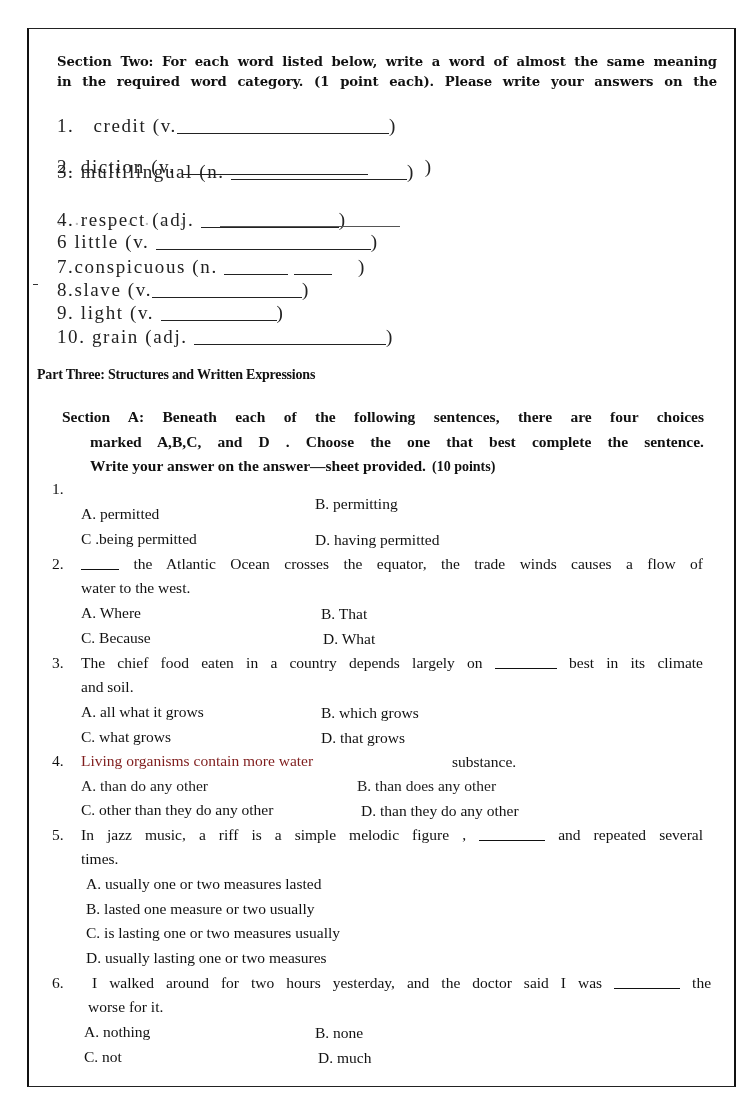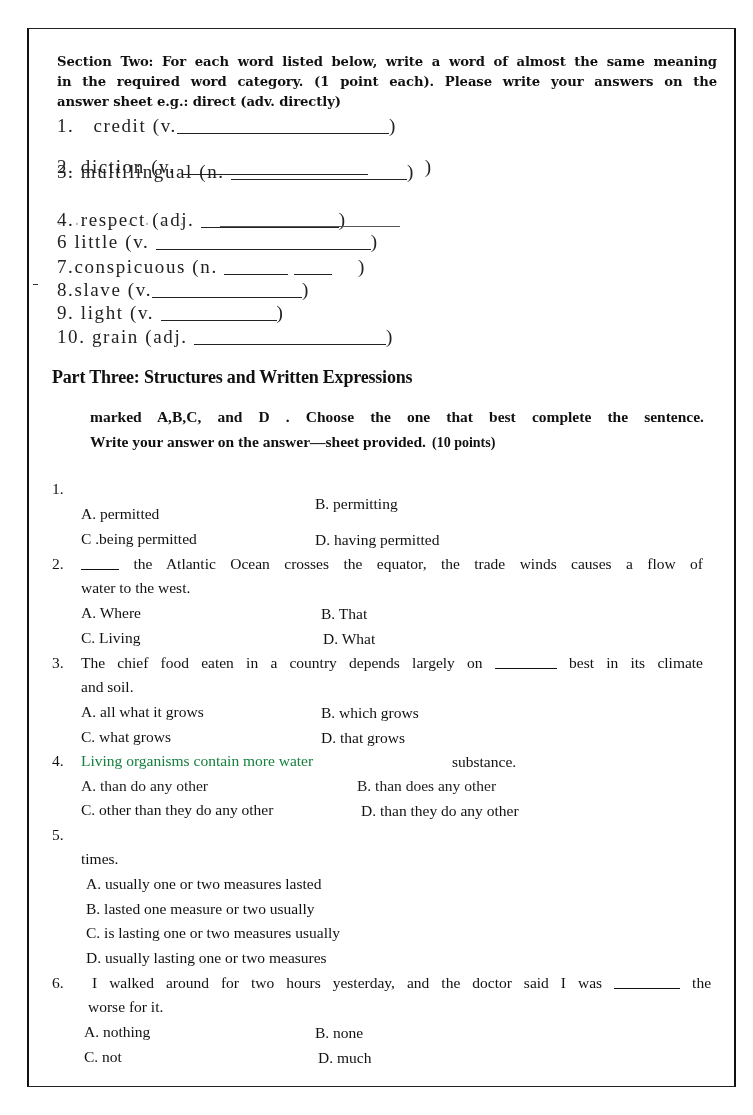--- a/index.html
+++ b/index.html
@@ -58,25 +58,25 @@
     .blank {
       display: inline-block;
       border-bottom: 1px solid #222;
       height: 14px;
       vertical-align: -2px;
     }
     .faint { color: #bbb; letter-spacing: 4px; }
 
     .part-title {
       position: absolute;
-      left: 52px;
+      left: 37px;
       top: 367px;
       font-family: "Liberation Serif", serif;
       font-weight: bold;
-      font-size: 18px;
+      font-size: 14px;
       letter-spacing: -0.2px;
     }
     .secA {
       position: absolute;
       left: 62px;
       top: 405px;
       width: 642px;
       font-family: "Liberation Serif", serif;
       font-weight: bold;
       font-size: 15.5px;
@@ -101,21 +101,20 @@
     .ublank { display:inline-block; border-bottom: 1px solid #111; height: 13px; vertical-align: -1px; }
   </style>
 </head>
 <body>
 
 <div class="frame"></div>
 
 <div class="sec2">
   <span class="line">Section Two: For each word listed below, write a word of almost the same meaning</span>
   <span class="line">in the required word category. (1 point each). Please write your answers on the</span>
-  <span class="line last">answer sheet e.g.: direct (adv. directly)</span>
 </div>
 
 <div class="wl" style="top:115px;">
   <span>1.</span>&nbsp;&nbsp;&nbsp;<span>credit</span> <span>(v.</span><span class="blank" style="width:212px"></span><span>)</span>
 </div>
 <div class="wl" style="top:156px;">
   <span>2.</span> <span>diction</span> <span>(v.</span> <span class="blank" style="width:186px"></span>&nbsp;&nbsp;&nbsp;&nbsp;&nbsp;&nbsp;&nbsp;&nbsp;&nbsp;<span>)</span>
 </div>
 <div class="wl" style="top:161px;">
   <span>3.</span> <span>multilingual</span> <span>(n.</span> <span class="blank" style="width:176px"></span><span>)</span>
@@ -139,64 +138,66 @@
 <div class="wl" style="top:302px;">
   <span>9.</span> <span>light</span> <span>(v.</span> <span class="blank" style="width:116px"></span><span>)</span>
 </div>
 <div class="wl" style="top:326px;">
   <span>10.</span> <span>grain</span> <span>(adj.</span> <span class="blank" style="width:192px"></span><span>)</span>
 </div>
 
 <div class="part-title">Part Three: Structures and Written Expressions</div>
 
 <div class="secA">
+  <span class="l1">Section A: Beneath each of the following sentences, there are four choices</span>
   <span class="l2">marked A,B,C, and D . Choose the one that best complete the sentence.</span>
   <span class="l3"><span>Write your answer on the answer—sheet provided.</span><span class="pts">(10 points)</span></span>
 </div>
 
 <div class="q" style="left:0; top:480px; width:753px; height:70px;">
   <span class="qnum" style="top:0">1.</span>
   <span class="opt" style="left:81px; top:25px">A. permitted</span>
   <span class="opt" style="left:315px; top:15px">B. permitting</span>
   <span class="opt" style="left:81px; top:50px">C .being permitted</span>
   <span class="opt" style="left:315px; top:51px">D. having permitted</span>
 </div>
 
 <div class="q" style="left:0; top:555px; width:753px; height:95px;">
   <span class="qnum" style="top:0">2.</span>
   <span class="qfull" style="top:0"><span class="ublank" style="width:38px"></span> <span>the Atlantic Ocean crosses the equator, the trade winds causes a flow of</span></span>
   <span class="qtext" style="top:24px">water to the west.</span>
   <span class="opt" style="left:81px; top:49px">A. Where</span>
   <span class="opt" style="left:321px; top:50px">B. That</span>
-  <span class="opt" style="left:81px; top:74px">C. Living</span>
+  <span class="opt" style="left:81px; top:74px">C. Because</span>
   <span class="opt" style="left:323px; top:75px">D. What</span>
 </div>
 
 <div class="q" style="left:0; top:654px; width:753px; height:95px;">
   <span class="qnum" style="top:0">3.</span>
   <span class="qfull" style="top:0"><span>The chief food eaten in a country depends largely on</span> <span class="ublank" style="width:62px"></span> <span>best in its climate</span></span>
   <span class="qtext" style="top:24px">and soil.</span>
   <span class="opt" style="left:81px; top:49px">A. all what it grows</span>
   <span class="opt" style="left:321px; top:50px">B. which grows</span>
   <span class="opt" style="left:81px; top:74px">C. what grows</span>
   <span class="opt" style="left:321px; top:75px">D. that grows</span>
 </div>
 
 <div class="q" style="left:0; top:752px; width:753px; height:72px;">
   <span class="qnum" style="top:0">4.</span>
-  <span class="qtext" style="top:0; color:#15803d;">Living organisms contain more water</span>
+  <span class="qtext" style="top:0; color:#7f1d1d;">Living organisms contain more water</span>
   <span class="opt" style="left:452px; top:1px">substance.</span>
   <span class="opt" style="left:81px; top:25px; color:#222;">A. than do any other</span>
   <span class="opt" style="left:357px; top:25px; color:#222;">B. than does any other</span>
   <span class="opt" style="left:81px; top:49px">C. other than they do any other</span>
   <span class="opt" style="left:361px; top:50px">D. than they do any other</span>
 </div>
 
 <div class="q" style="left:0; top:826px; width:753px; height:140px;">
   <span class="qnum" style="top:0">5.</span>
+  <span class="qfull" style="top:0"><span>In jazz music, a riff is a simple melodic figure ,</span> <span class="ublank" style="width:66px"></span> <span>and repeated several</span></span>
   <span class="qtext" style="top:24px">times.</span>
   <span class="opt" style="left:86px; top:49px">A.  usually one or two measures lasted</span>
   <span class="opt" style="left:86px; top:74px">B.  lasted one measure or two usually</span>
   <span class="opt" style="left:86px; top:98px">C.  is lasting one or two measures usually</span>
   <span class="opt" style="left:86px; top:123px">D.  usually lasting one or two measures</span>
 </div>
 
 <div class="q" style="left:0; top:974px; width:753px; height:95px;">
   <span class="qnum" style="top:0">6.</span>
   <span class="opt" style="left:92px; top:0; width:619px; text-align:justify; text-align-last:justify; white-space:nowrap;"><span>I walked around for two hours yesterday, and the doctor said I was</span> <span class="ublank" style="width:66px"></span> <span>the</span></span>

